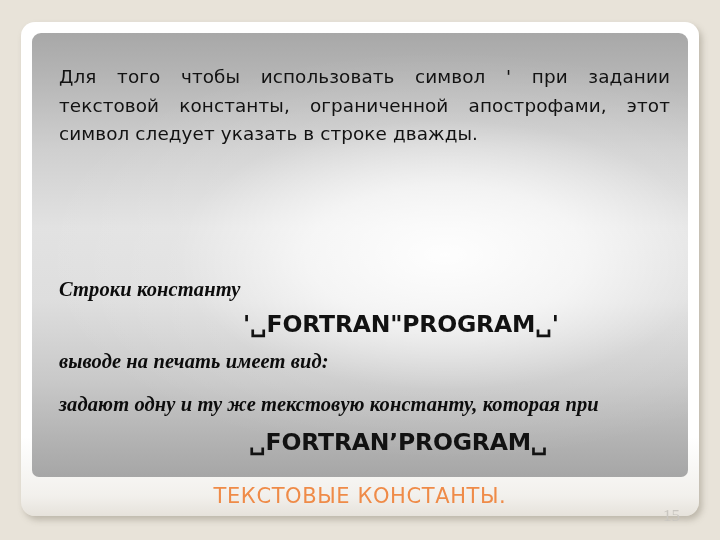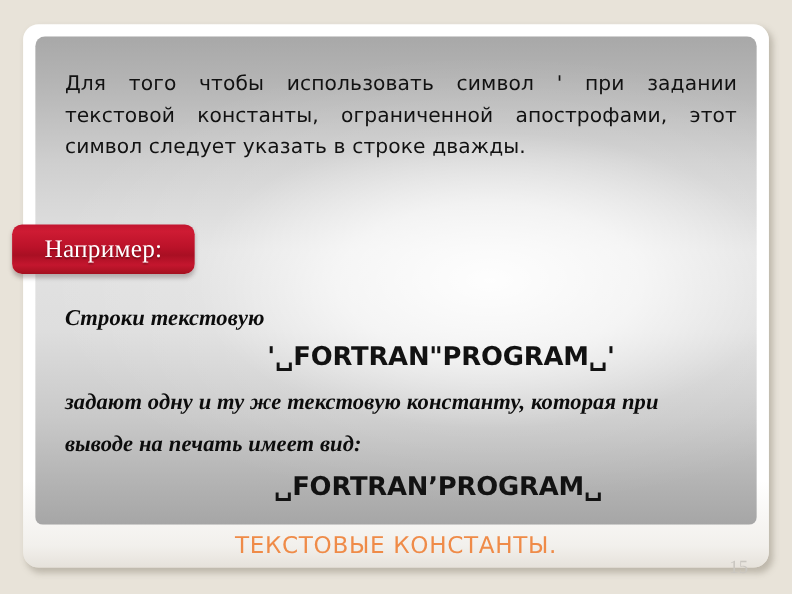--- a/index.html
+++ b/index.html
@@ -149,36 +149,33 @@
 <body>
 
 <div class="slide">
 
   <div class="content-panel">
 
     <p class="intro-paragraph">Для того чтобы использовать символ ' при задании текстовой константы, ограниченной апострофами, этот символ следует указать в строке дважды.</p>
 
     <div class="body-block">
 
-      <div class="serif-line">Строки текстовую</div>
+      <div class="serif-line">Строки константу</div>
 
       <div class="code-line code-1">'␣FORTRAN"PROGRAM␣'</div>
 
 
+      <div class="serif-line wide line-вывод">выводе на печать имеет вид:</div>
+
       <div class="serif-line wide line-задают">задают одну и ту же текстовую константу, которая при</div>
-
-      <div class="serif-line wide line-вывод">выводе на печать имеет вид:</div>
 
       <div class="code-line code-3">␣FORTRAN’PROGRAM␣</div>
 
     </div>
 
   </div>
 
-  <div class="example-badge">
-    <span class="example-badge-label">Например:</span>
-  </div>
 
   <div class="slide-title">ТЕКСТОВЫЕ КОНСТАНТЫ.</div>
 
   <div class="page-number">15</div>
 
 </div>
 
 </body></html>

